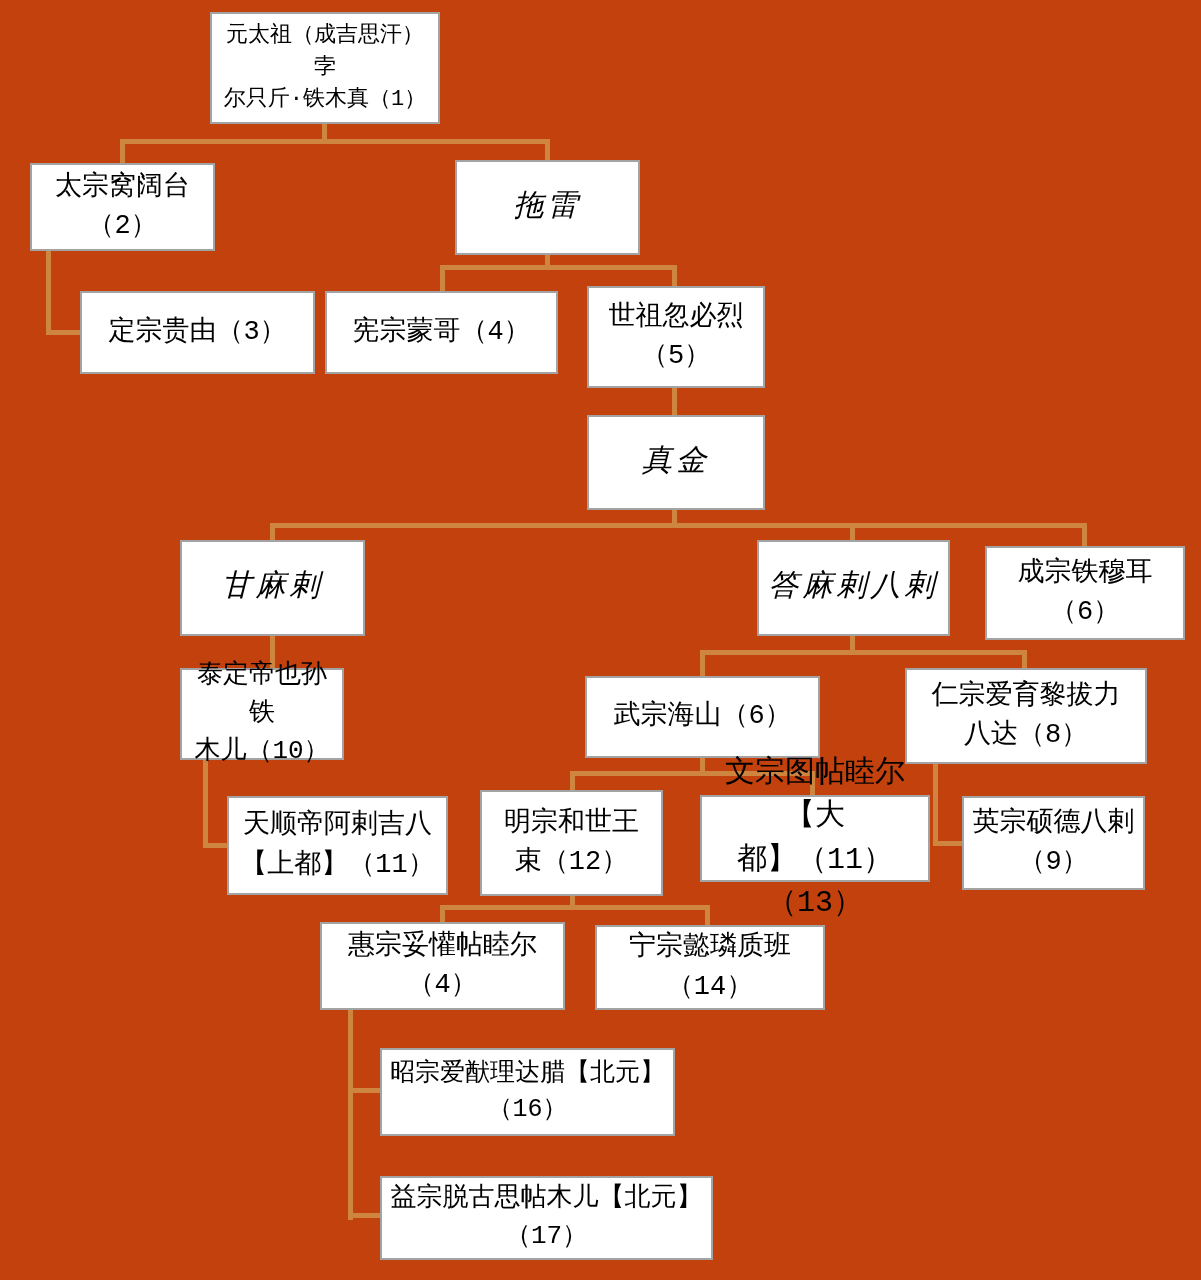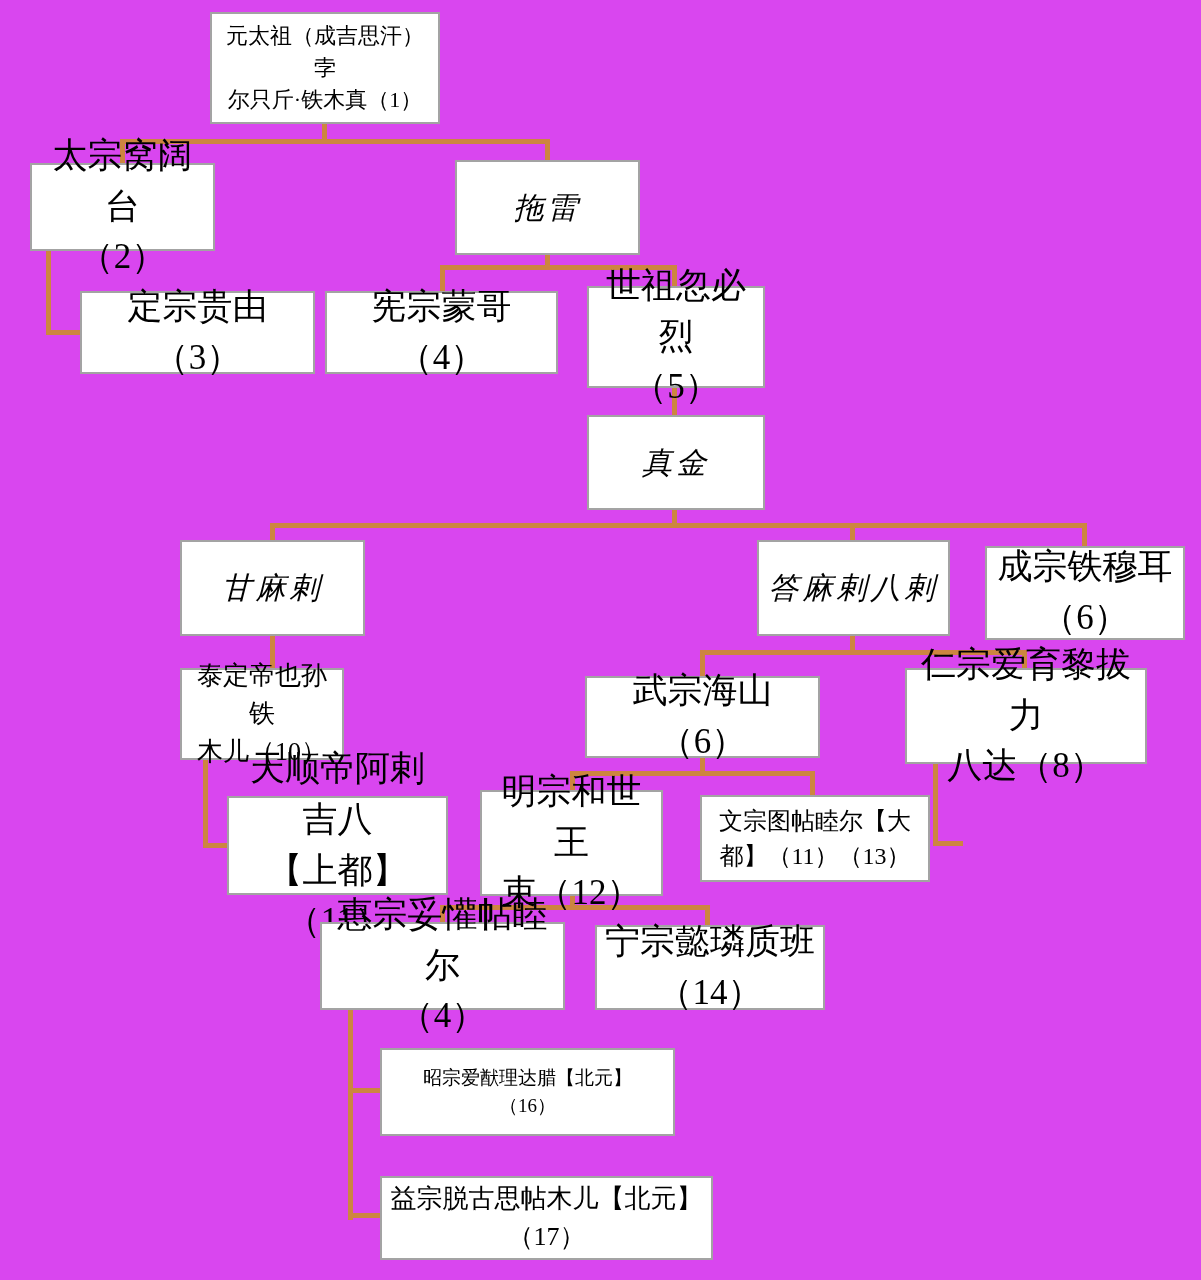--- a/index.html
+++ b/index.html
@@ -1,35 +1,35 @@
 <!DOCTYPE html>
 <html style="--line: #cd8540; --box-border: #a3a3a3; --text: #000000;"><head>
 <meta charset="utf-8">
 <style>
   html, body { margin: 0; padding: 0; background: #ffffff; }
   .canvas {
     position: relative;
     width: 1201px;
     height: 1280px;
-    background: #d946ef;
-    font-family: Liberation Serif, serif;
+    background: #c2410c;
+    font-family: Liberation Mono, monospace;
     overflow: hidden;
   }
   .node {
     position: absolute;
     box-sizing: border-box;
     background: #ffffff;
     border: 2px solid var(--box-border, #a3a3a3);
     color: var(--text, #000000);
     display: flex;
     align-items: center;
     justify-content: center;
     text-align: center;
     white-space: pre-line;
-    font-size: 35px;
+    font-size: 27px;
     line-height: 1.45;
     padding: 2px 4px;
     z-index: 2;
   }
   .node.italic {
     font-style: italic;
     font-size: 30px;
     letter-spacing: 4px;
   }
   .v, .h {
@@ -109,24 +109,26 @@
 （6）</div>
   <div class="node" style="left:180px;top:668px;width:164px;height:92px;font-size:26px">泰定帝也孙铁
 木儿（10）</div>
   <div class="node" style="left:585px;top:676px;width:235px;height:82px">武宗海山（6）</div>
   <div class="node" style="left:905px;top:668px;width:242px;height:96px">仁宗爱育黎拔力
 八达（8）</div>
   <div class="node" style="left:227px;top:796px;width:221px;height:99px">天顺帝阿剌吉八
 【上都】（11）</div>
   <div class="node" style="left:480px;top:790px;width:183px;height:106px">明宗和世王
 束（12）</div>
-  <div class="node" style="left:700px;top:795px;width:230px;height:87px;font-size:24px">文宗图帖睦尔【大
+  <div class="node" style="left:700px;top:795px;width:230px;height:87px;font-size:30px">文宗图帖睦尔【大
 都】（11）（13）</div>
+  <div class="node" style="left:962px;top:796px;width:183px;height:94px">英宗硕德八剌
+（9）</div>
   <div class="node" style="left:320px;top:922px;width:245px;height:88px">惠宗妥懽帖睦尔
 （4）</div>
   <div class="node" style="left:595px;top:925px;width:230px;height:85px">宁宗懿璘质班
 （14）</div>
-  <div class="node" style="left:380px;top:1048px;width:295px;height:88px;font-size:19px">昭宗爱猷理达腊【北元】
+  <div class="node" style="left:380px;top:1048px;width:295px;height:88px;font-size:25px">昭宗爱猷理达腊【北元】
 （16）</div>
   <div class="node" style="left:380px;top:1176px;width:333px;height:84px;font-size:26px">益宗脱古思帖木儿【北元】
 （17）</div>
 
 </div>
 
 </body></html>

